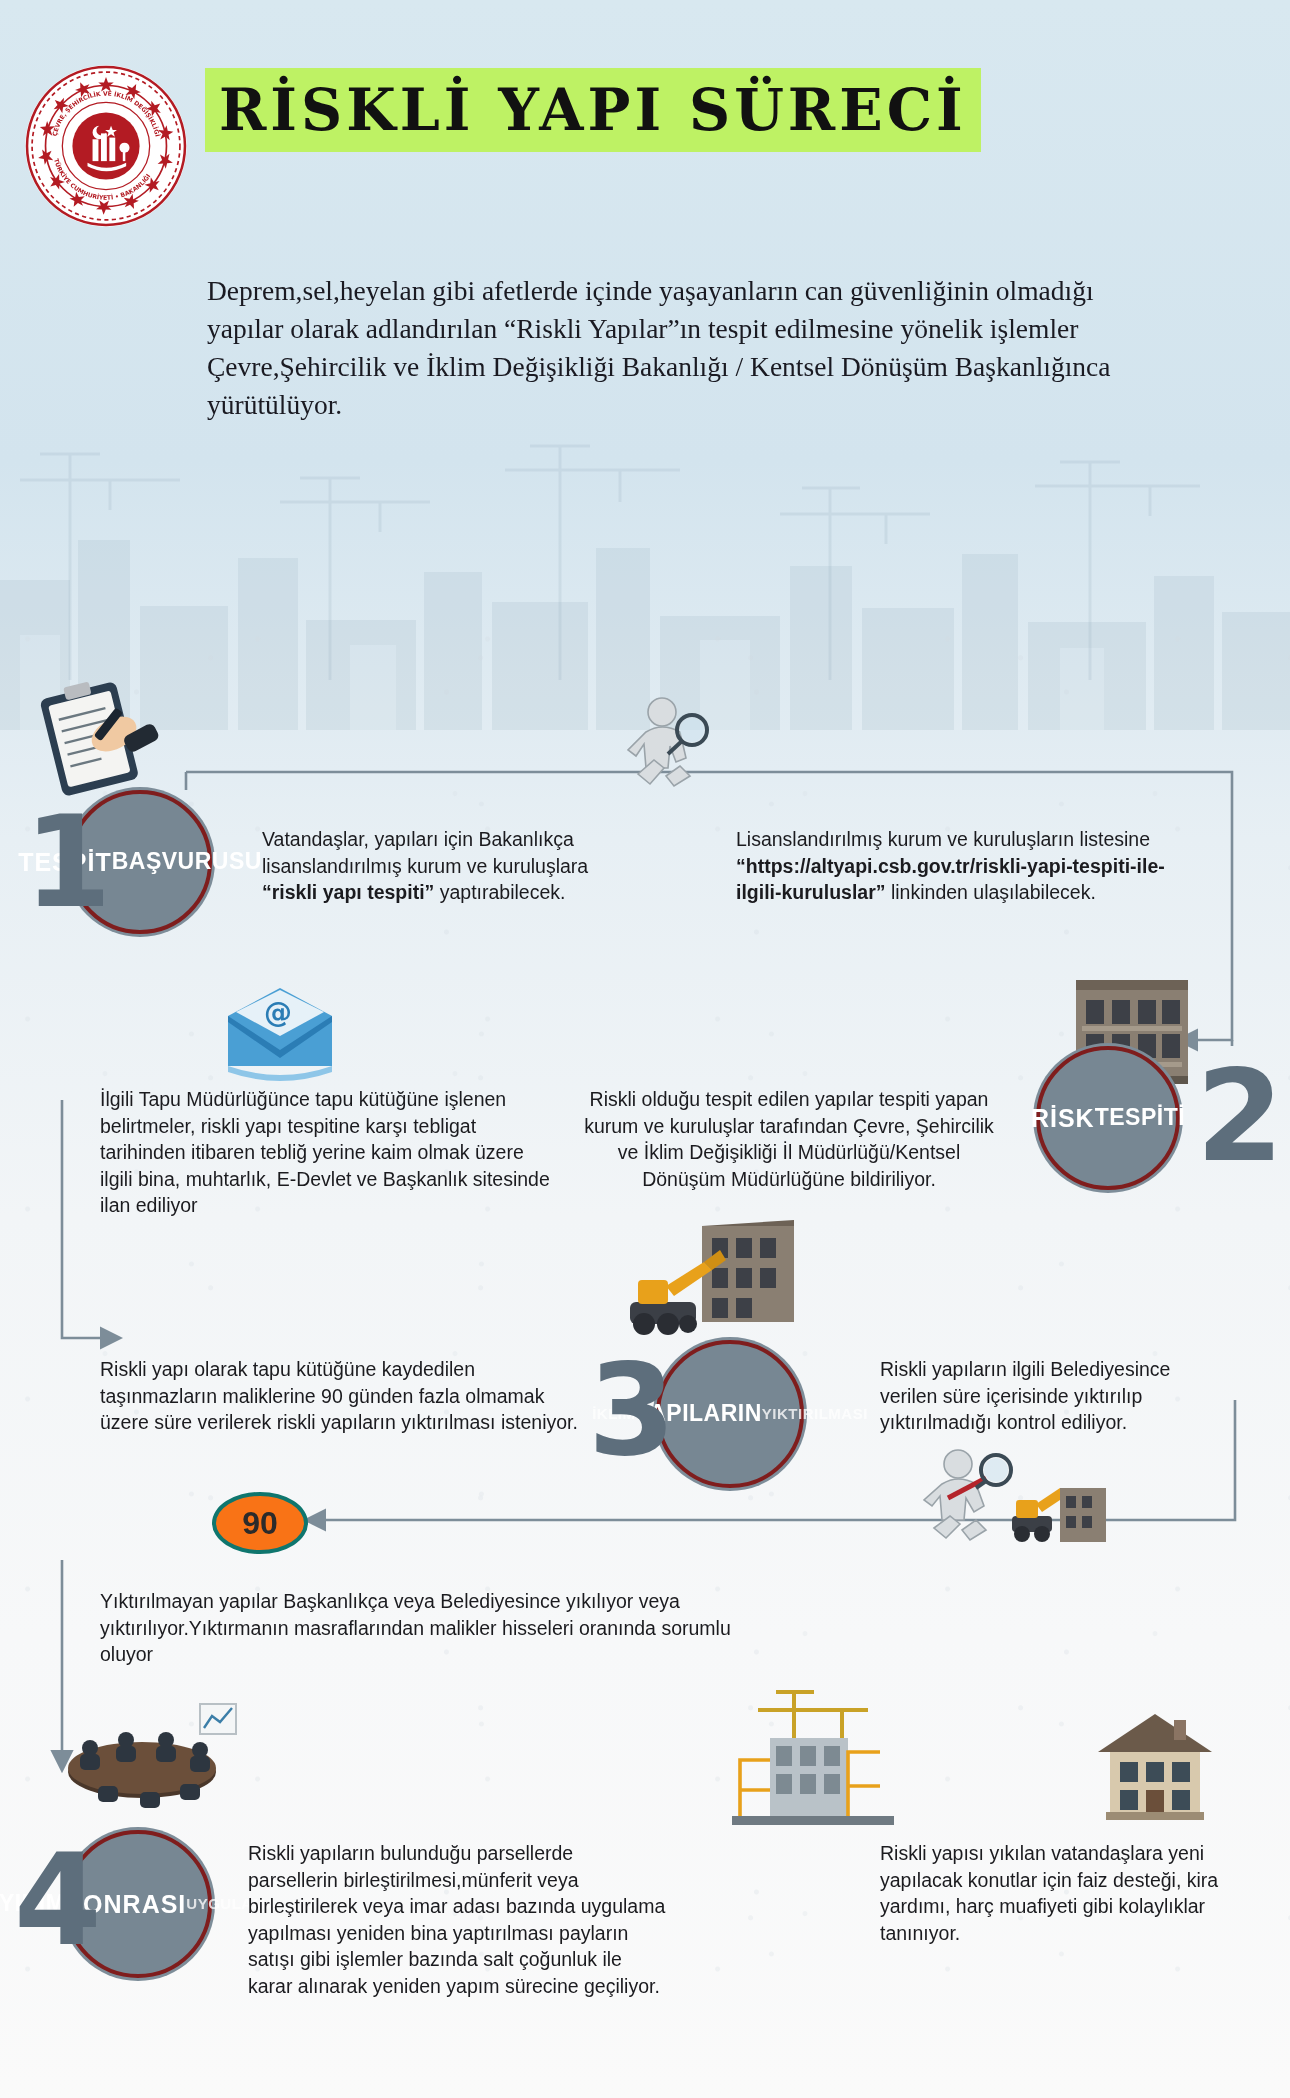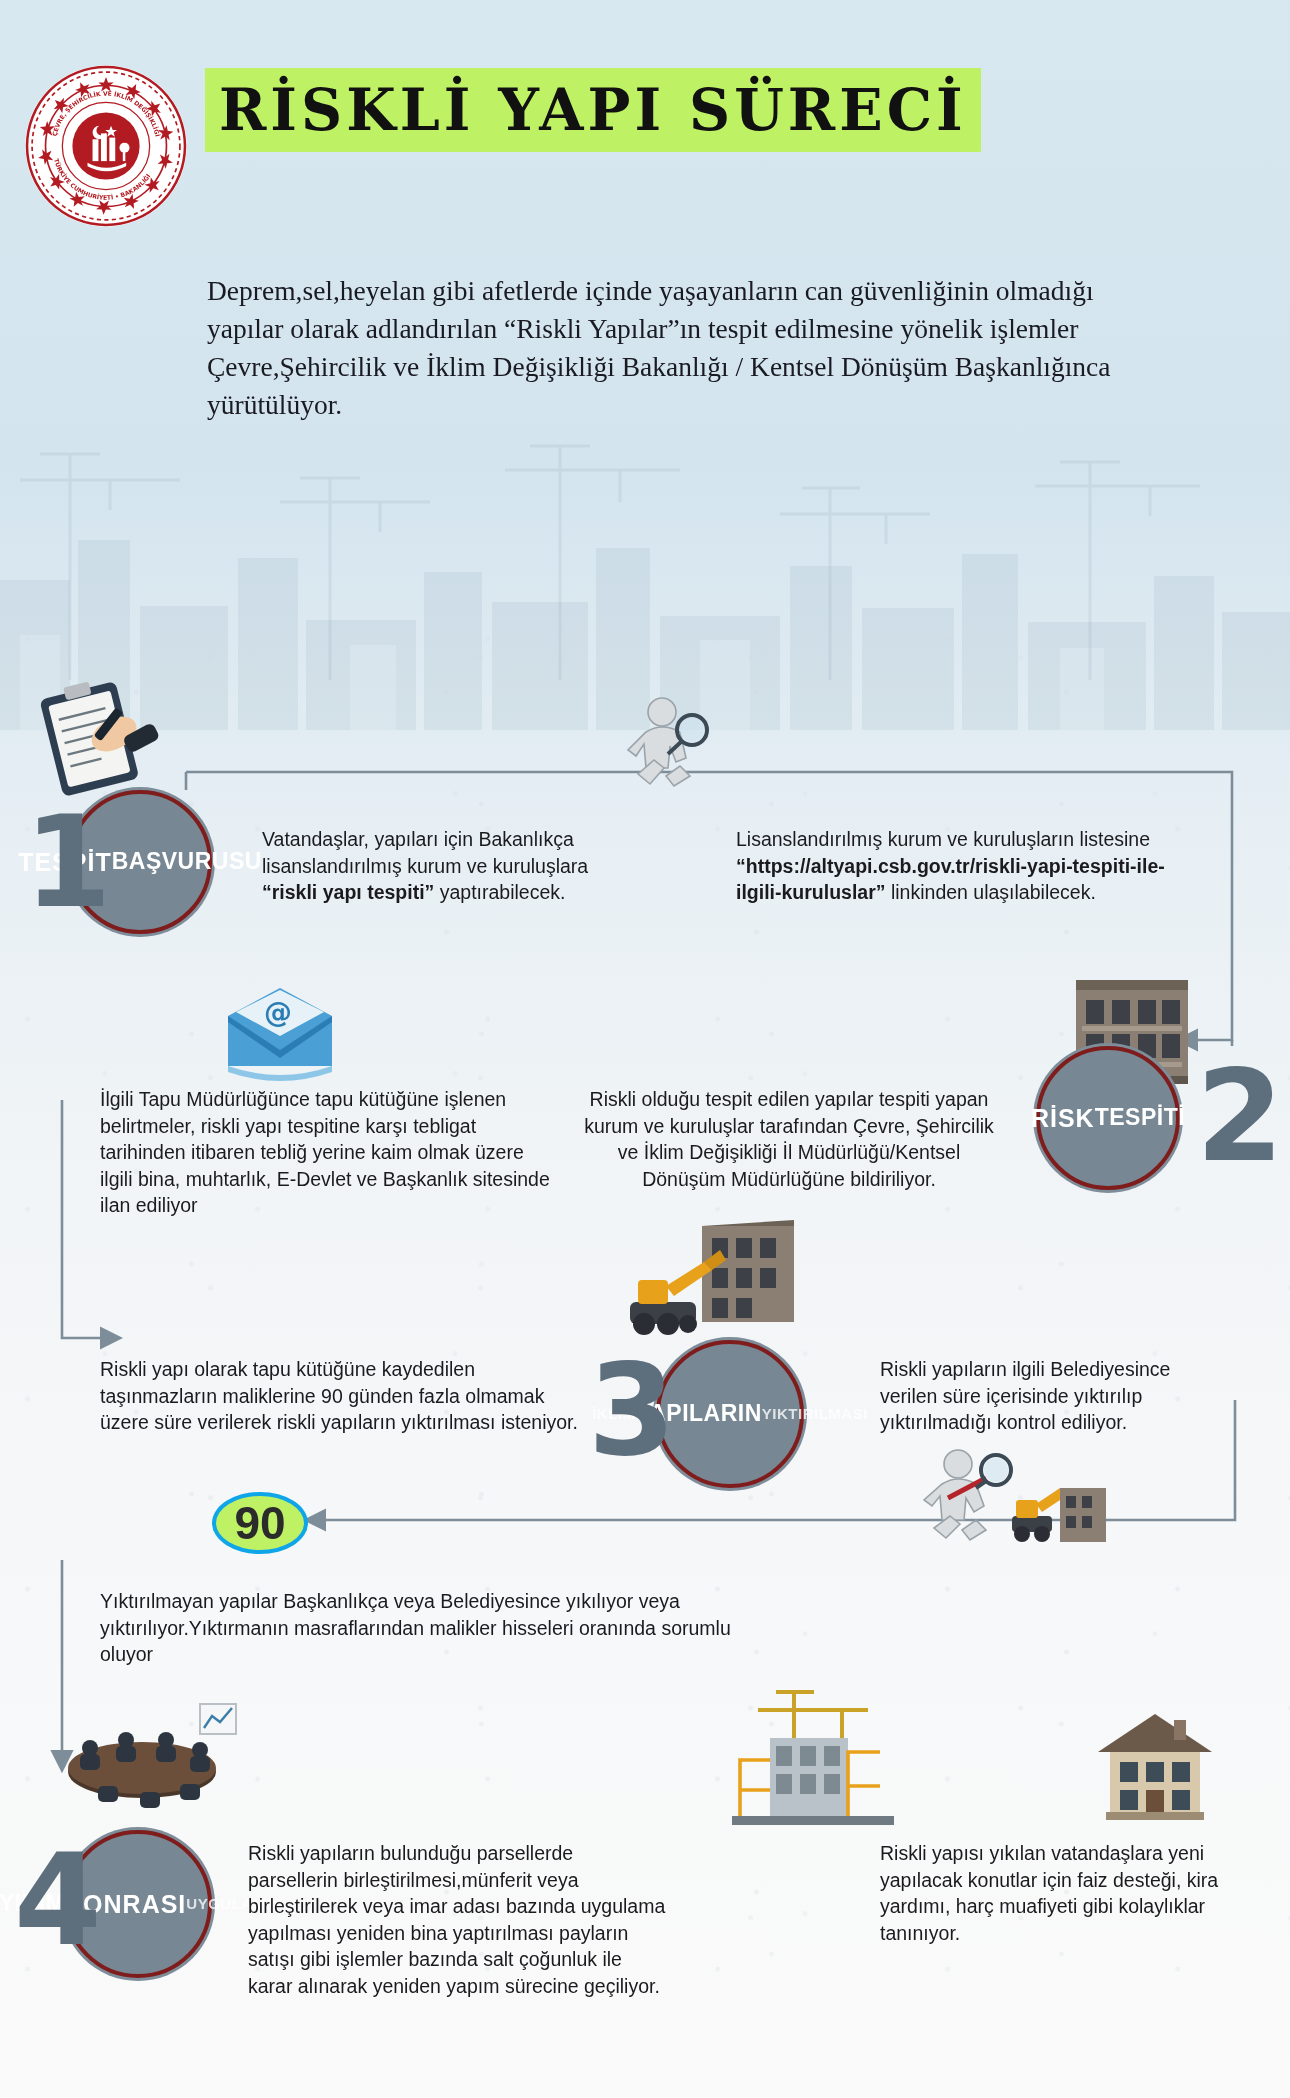--- a/index.html
+++ b/index.html
@@ -84,26 +84,26 @@
     font-family: "DejaVu Sans", sans-serif;
     font-weight: bold;
     font-size: 126px;
     color: #5d6e7c;
     line-height: 1;
   }
 
   .day-badge {
     position: absolute;
     width: 96px; height: 62px;
-    border: 4px solid #0ea5e9;
+    border: 4px solid #0f766e;
     border-radius: 50%;
     display:flex; align-items:center; justify-content:center;
-    background: #bef264;
+    background: #f97316;
     color: #2b2b2b;
-    font-size: 46px;
+    font-size: 32px;
     font-weight: bold;
     font-family: "Liberation Sans", sans-serif;
   }
 
   
   .copy {
     position: absolute;
     font-family: "Liberation Sans", sans-serif;
     font-size: 19.5px;
     line-height: 26.5px;

